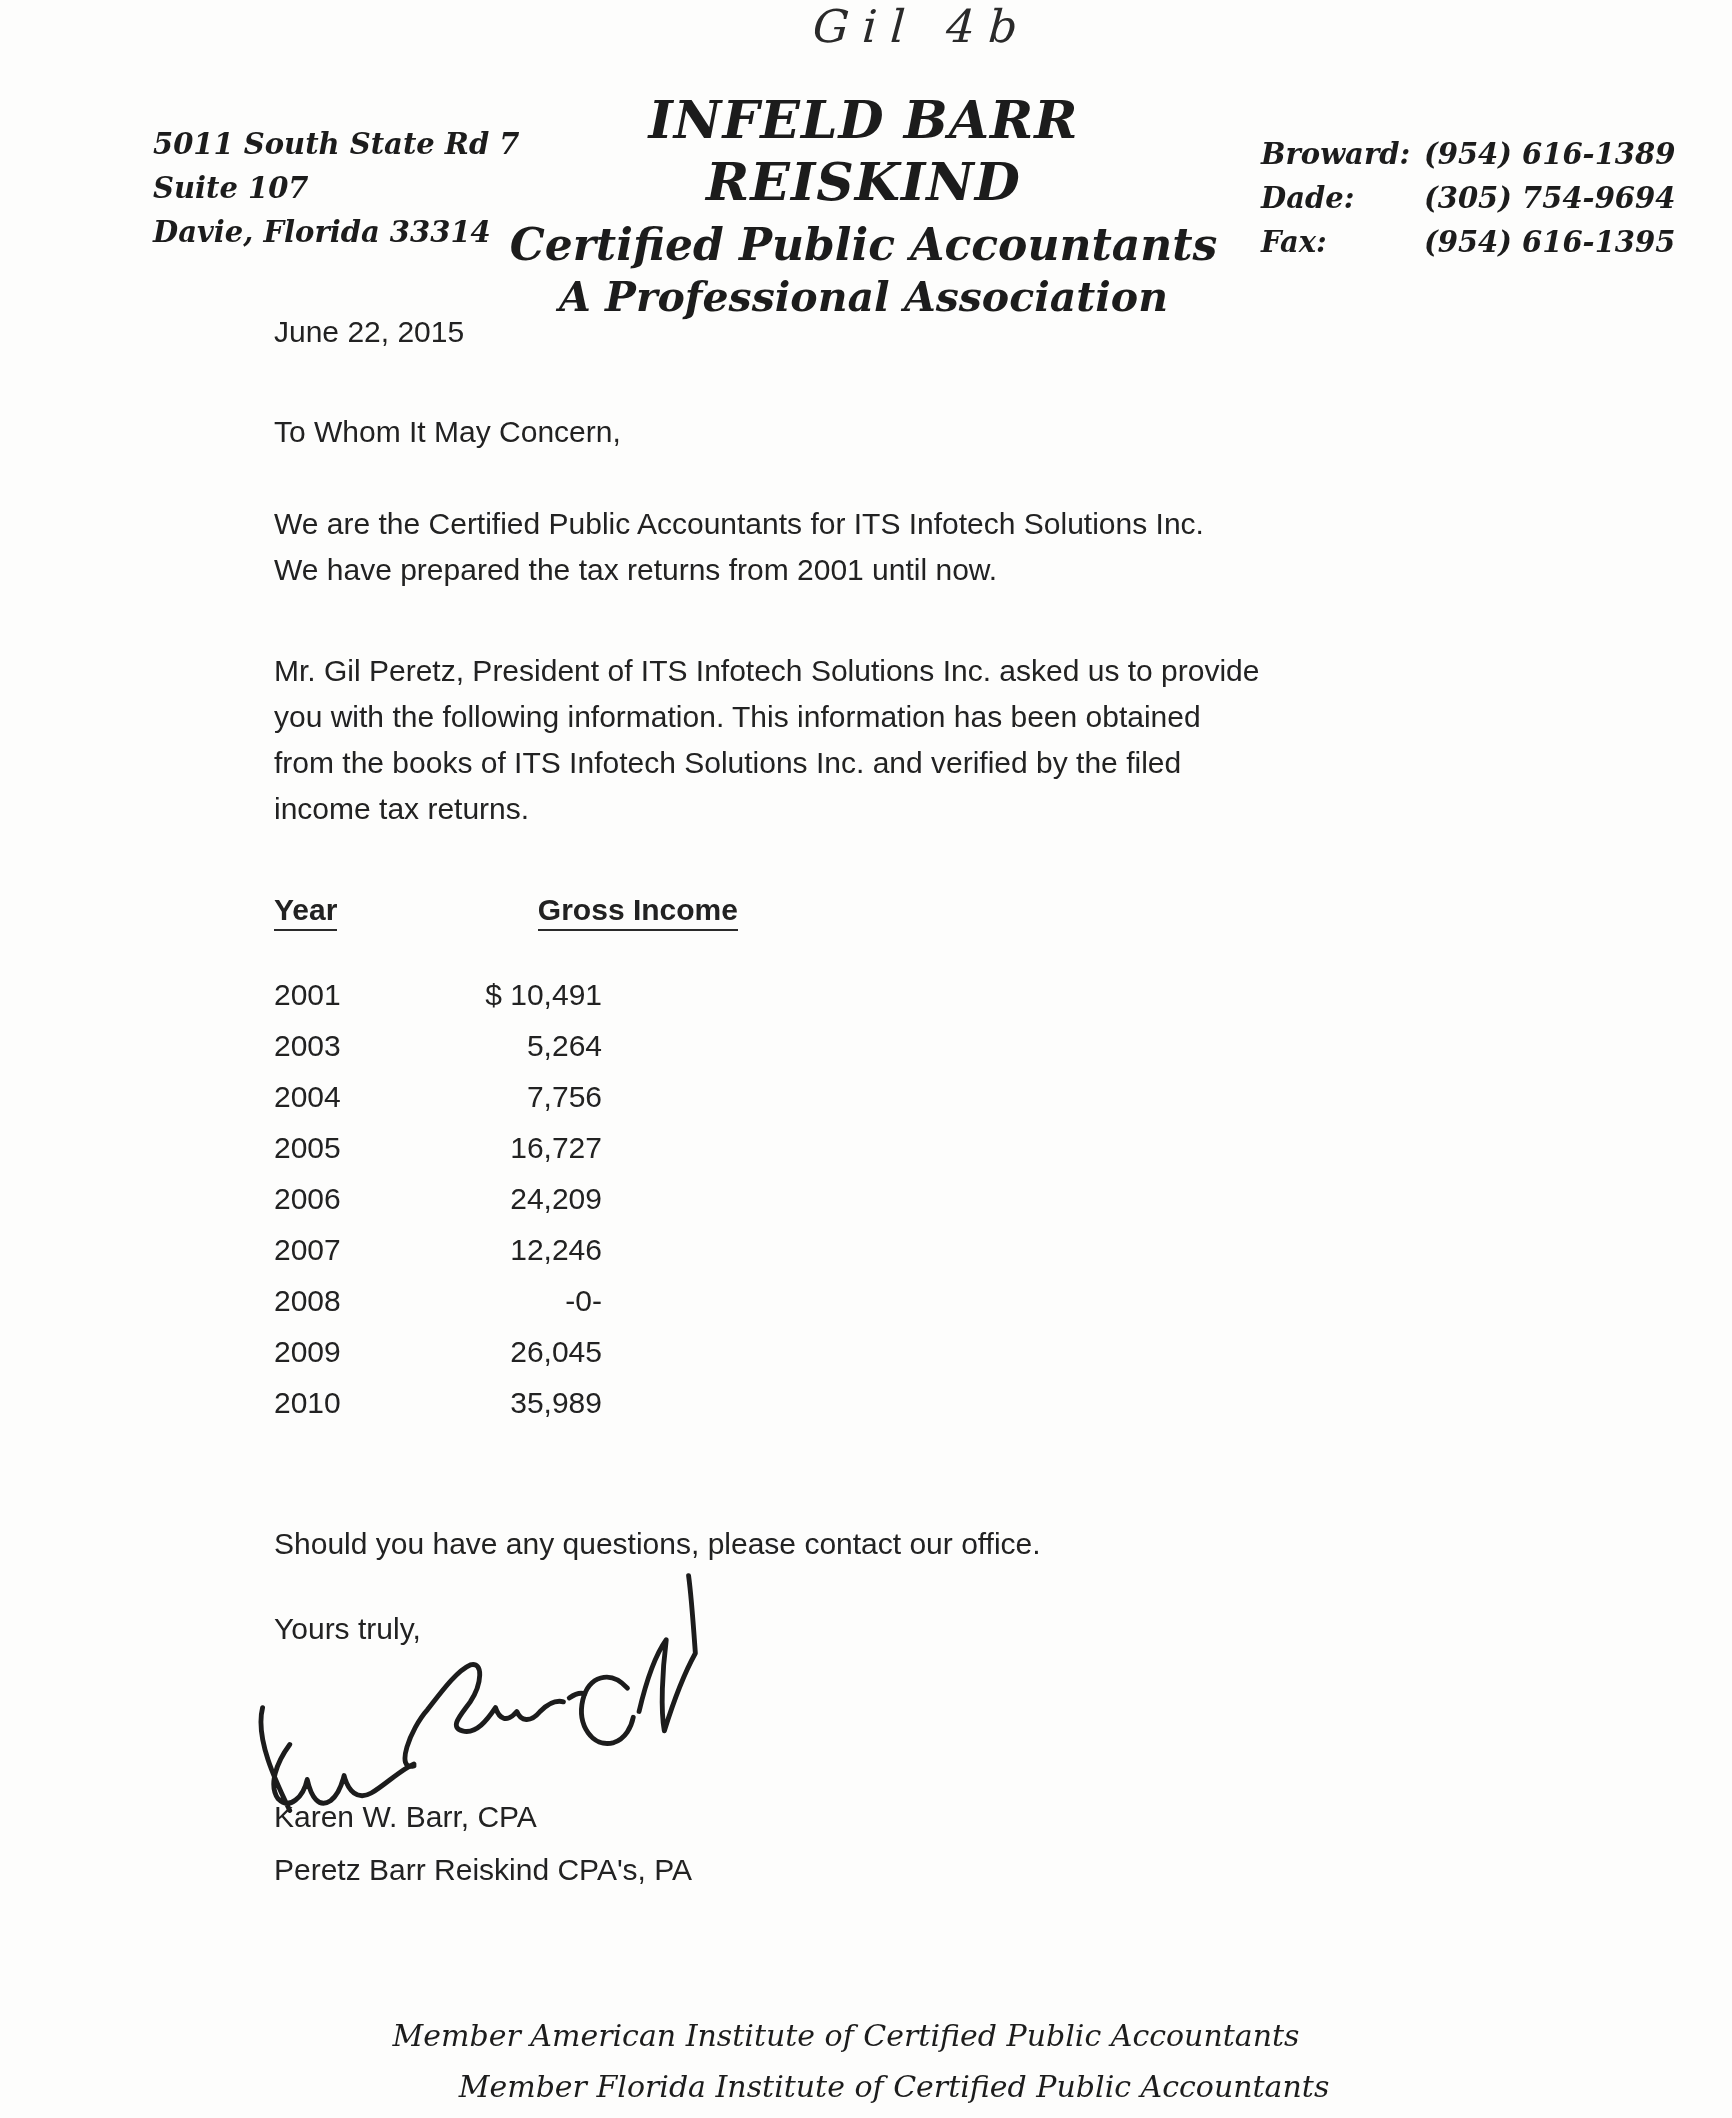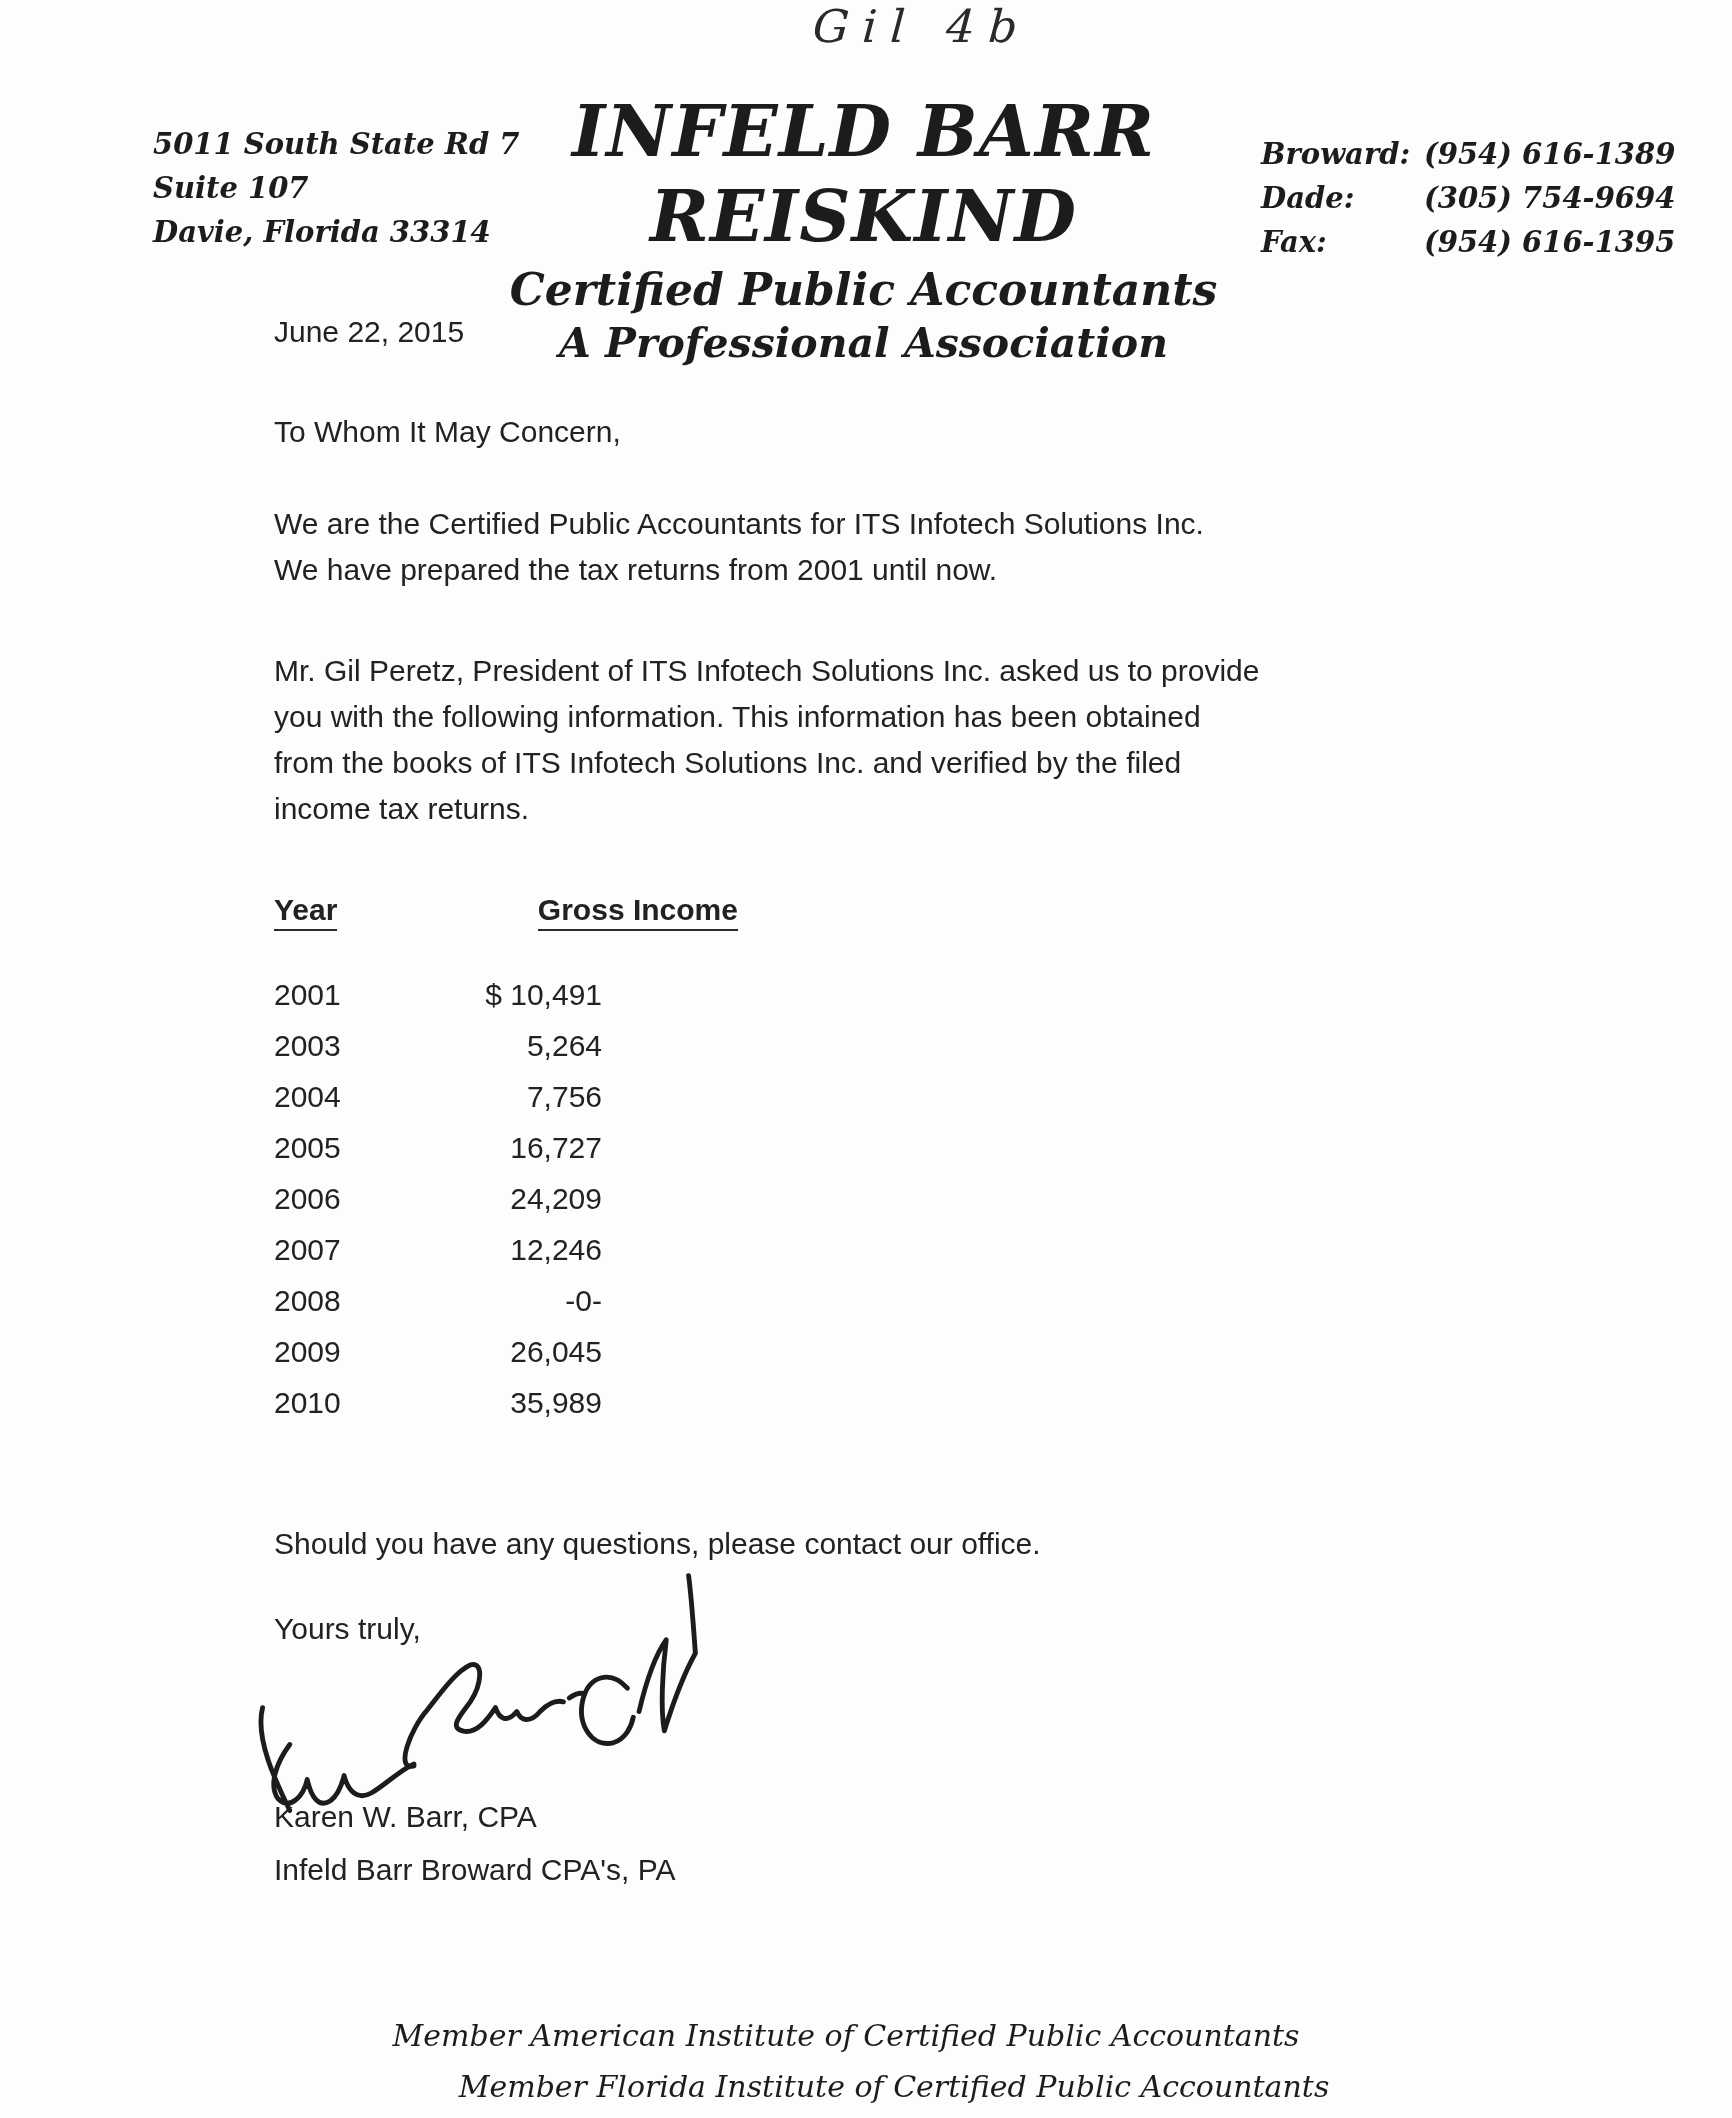--- a/index.html
+++ b/index.html
@@ -25,21 +25,21 @@
   }
 
   
   .script{
     font-family:"DejaVu Serif", serif;
     font-style:italic;
     color:#1c1c1c;
   }
   .lh-address{left:153px;top:122px;font-size:29px;line-height:44px;font-weight:600;}
   .lh-center{left:495px;top:89px;width:737px;text-align:center;}
-  .lh-firm{font-size:71px;font-weight:bold;letter-spacing:1px;line-height:1.2;}
+  .lh-firm{font-size:52px;font-weight:bold;letter-spacing:1px;line-height:1.2;}
   .lh-sub1{font-size:44px;font-weight:bold;margin-top:5.8px;line-height:1.15;}
   .lh-sub2{font-size:41px;font-weight:bold;margin-top:3.9px;line-height:1.15;}
   .lh-phones{left:1261px;top:132px;font-size:29px;line-height:44px;font-weight:600;}
   .phone-row{display:flex;}
   .phone-label{width:163px;}
 
   
   .bodytext{font-size:30px;line-height:46px;color:#222;}
   .pre{white-space:pre-line;}
 
@@ -150,19 +150,19 @@
 
   <svg class="abs signature-svg" style="left:247px;top:1564px;" width="495" height="262" viewBox="0 0 510 270">
     <path d="M16,148 C8,180 30,225 44,254 M44,186 C30,205 22,228 32,242 C44,254 58,240 62,222 C66,240 74,252 86,244 C94,238 98,226 100,218 C104,234 114,244 128,236 C142,228 158,212 172,206"></path>
     <path d="M172,208 C152,214 168,170 186,150 C200,132 216,110 230,104 C244,100 242,124 230,142 C220,156 208,168 222,172 C236,176 248,160 256,148 C260,160 268,164 278,152 C282,162 292,164 302,152 C310,144 318,140 326,142"></path>
     <path d="M332,138 C338,134 344,132 348,134"></path>
     <path d="M392,128 C374,108 352,116 346,140 C340,166 356,190 378,184 C390,180 396,168 398,158"></path>
     <path d="M404,152 C412,118 422,92 432,78 C428,110 426,150 430,172 C440,140 452,110 462,92 C460,64 458,34 455,12"></path>
   </svg>
 
   <div class="abs bodytext" style="left:274px;top:1797px;line-height:39px;">Karen W. Barr, CPA</div>
-  <div class="abs bodytext" style="left:274px;top:1850px;line-height:39px;">Infeld Barr Broward CPA's, PA</div>
+  <div class="abs bodytext" style="left:274px;top:1850px;line-height:39px;">Peretz Barr Reiskind CPA's, PA</div>
 
   <div class="abs script footer-line" style="top:2018px;">Member American Institute of Certified Public Accountants</div>
   <div class="abs script footer-line" style="top:2069px;padding-left:48px;">Member Florida Institute of Certified Public Accountants</div>
 
 </div>
 
 
 </body></html>

